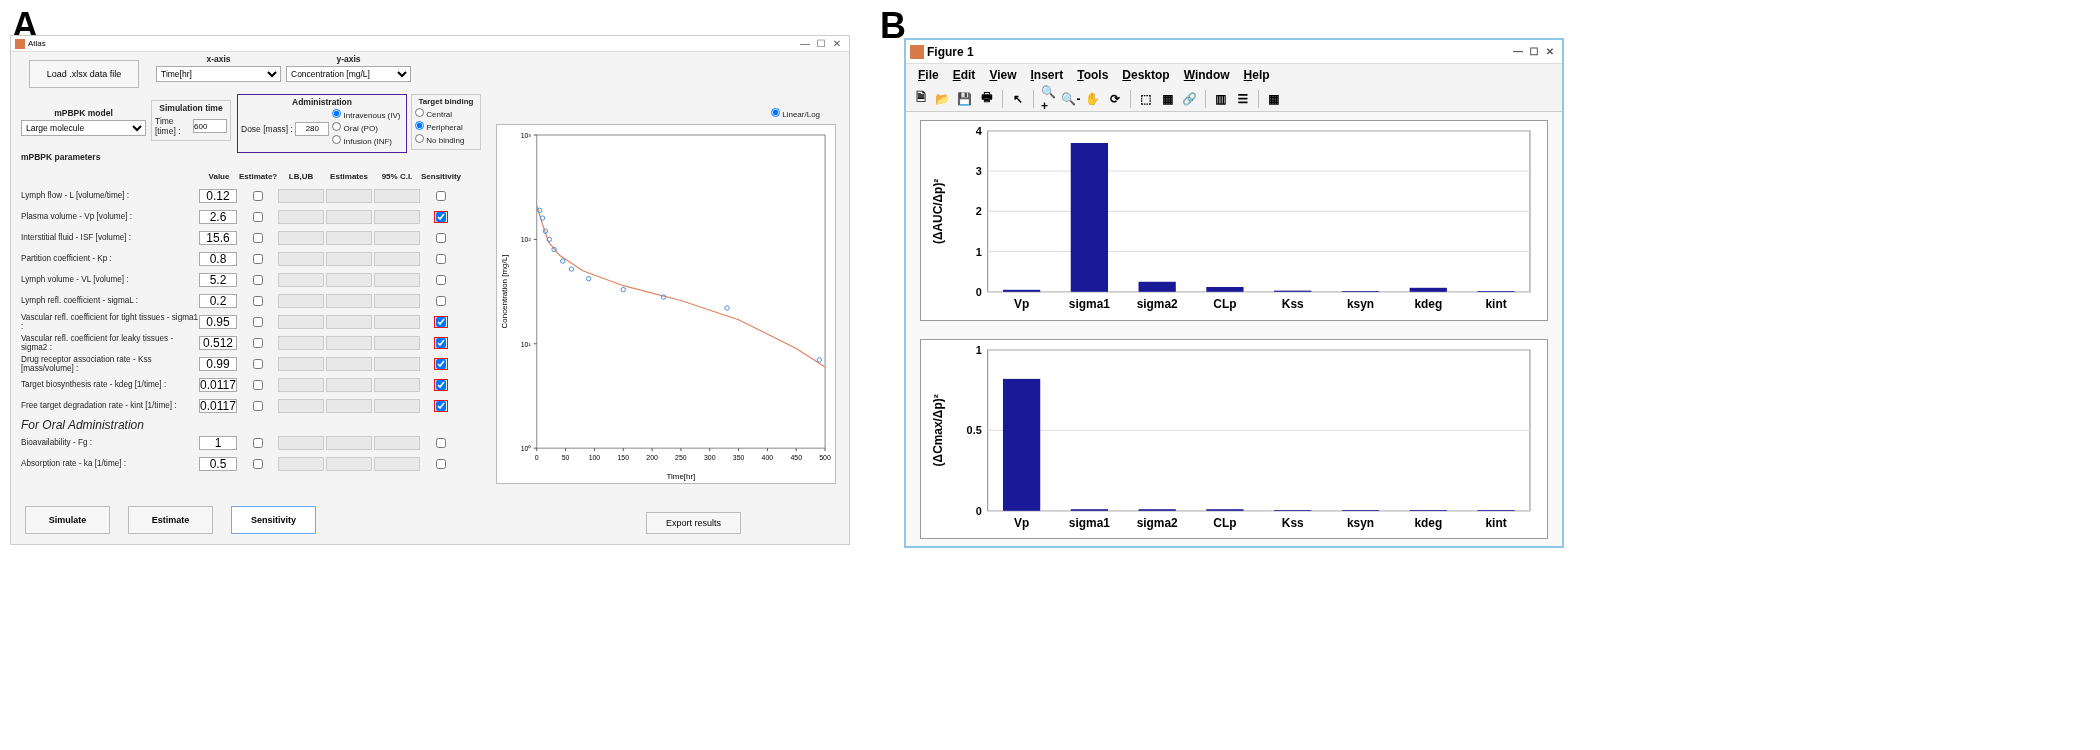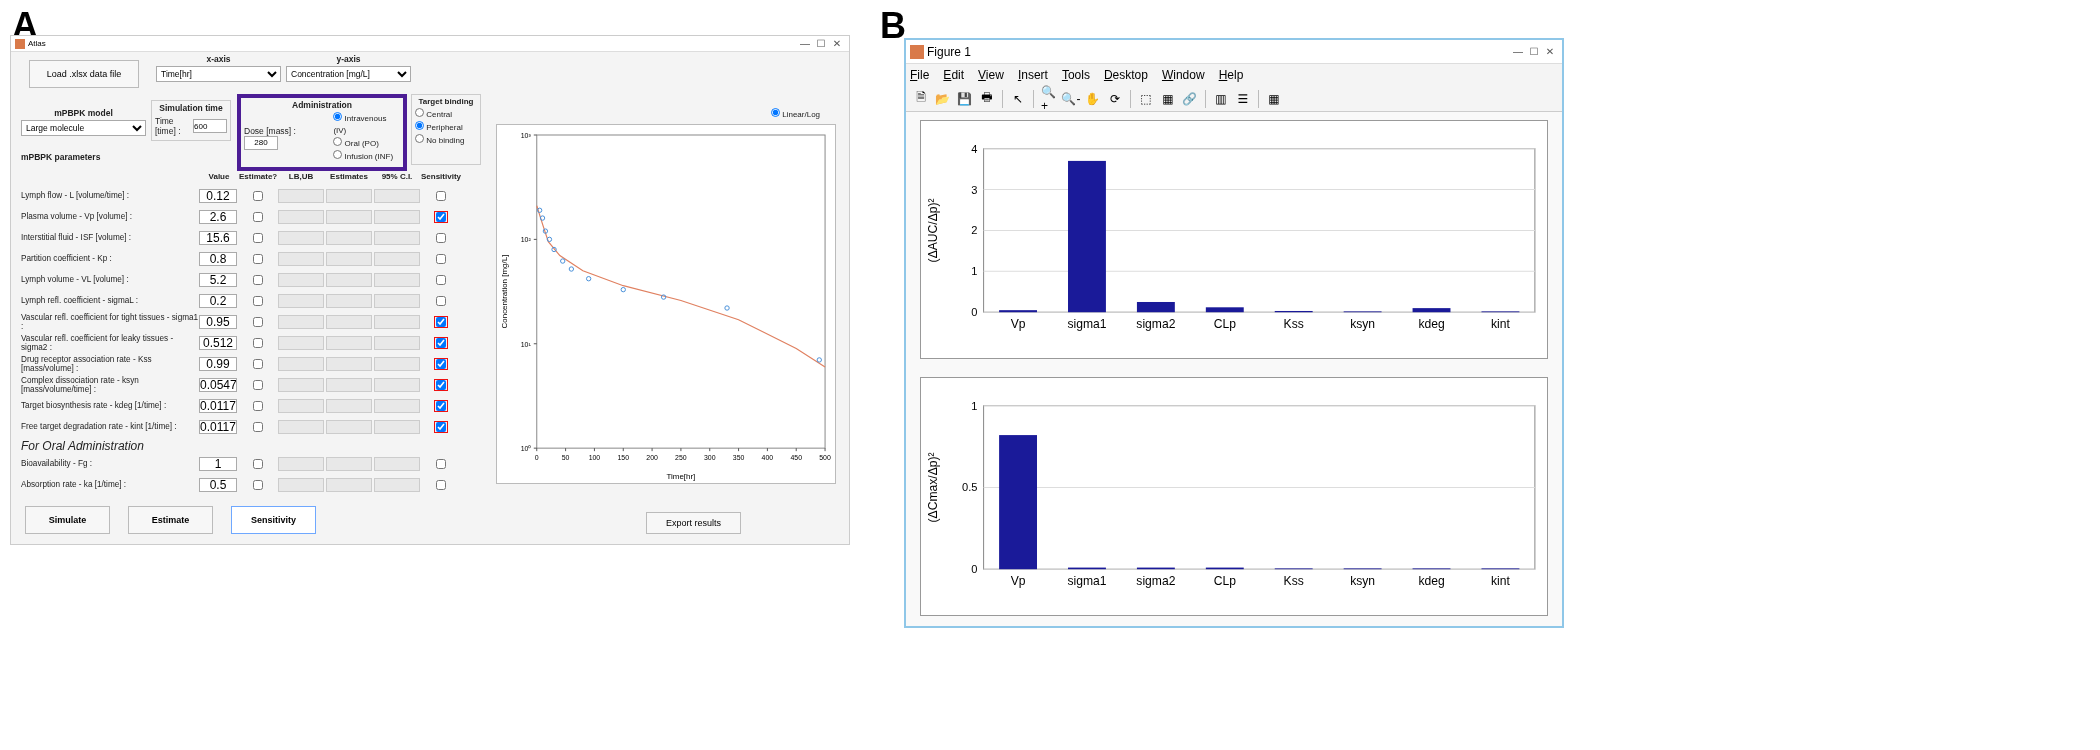--- a/index.html
+++ b/index.html
@@ -26,27 +26,27 @@
 
   #g-xaxis { left: 145px; top: 2px; width: 125px; }
   #g-yaxis { left: 275px; top: 2px; width: 125px; }
   select { width: 100%; font-size: 8.5px; height: 16px; border: 1px solid #aaa; background:#fff; }
 
   #g-model { left: 10px; top: 56px; width: 125px; }
   #g-simtime { left: 140px; top: 48px; width: 80px; border: 1px solid #ccc; padding: 2px 3px 4px; }
   #g-simtime .row { display:flex; align-items:center; gap:3px; margin-top:3px; }
   #g-simtime input { width: 34px; font-size:8px; text-align:left; height:14px; border:1px solid #aaa; }
 
-  #g-admin { left: 226px; top: 42px; width: 170px; border: 4px solid #4c1d95; padding: 2px 3px 4px; }
+  #g-admin { left: 226px; top: 42px; width: 170px; border: 1px solid #4c1d95; padding: 2px 3px 4px; }
   #g-admin .row { display:flex; align-items:center; gap:3px; }
   #g-admin input.dose { width: 34px; font-size:8px; text-align:center; height:14px; border:1px solid #aaa; }
   .radio-col { font-size: 8px; }
   .radio-col label { display:block; line-height: 12px; }
 
-  #g-target { left: 400px; top: 42px; width: 70px; border: 1px solid #ccc; padding: 2px 3px 17px; }
+  #g-target { left: 400px; top: 42px; width: 70px; border: 1px solid #ccc; padding: 2px 3px 2px; }
   #g-target .g-title { font-size: 8px; }
   #g-target label { display:block; font-size: 8px; line-height: 12px; }
 
   #params { left: 10px; top: 100px; width: 460px; }
   #params .hdr { display:grid; grid-template-columns: 178px 40px 38px 48px 48px 48px 40px; font-weight:bold; text-align:center; font-size:8px; margin-bottom:4px; }
   #params .p-title { font-weight:bold; margin-bottom:10px; }
   .prow { display:grid; grid-template-columns: 178px 40px 38px 48px 48px 48px 40px; align-items:center; height: 21px; }
   .prow .lbl { font-size: 8.2px; }
   .prow input.val { width: 38px; height:14px; font-size:12px; text-align:center; border:1px solid #aaa; background:#fff; }
   .prow .chk { display:flex; justify-content:center; }
@@ -57,24 +57,24 @@
 
   #action-row { position:absolute; left: 14px; bottom: 10px; display:flex; gap: 18px; }
   #action-row .btn { width: 85px; height: 28px; font-weight: bold; }
   #action-row .btn.sel { border: 1px solid #6fa8ff; background:#fff; }
   #export-btn { position:absolute; left: 635px; bottom: 10px; width: 95px; height: 22px; }
 
   #chart-a { position:absolute; left: 485px; top: 72px; width: 340px; height: 360px; background:#fff; border:1px solid #bbb; }
   #chart-a svg { width: 100%; height: 100%; }
 
   
-  #fig1 { left: 904px; top: 38px; width: 660px; height: 590px; background:#f9f9f9; border: 2px solid #8fc7e8; }
+  #fig1 { left: 904px; top: 38px; width: 660px; height: 510px; background:#f9f9f9; border: 2px solid #8fc7e8; font-weight: bold; }
   #fig1 .titlebar { height: 24px; font-size: 12px; background:#fff; }
   #fig1 .titlebar .icon-app { background:#d97a4a; width:14px; height:14px; }
-  #fig1 .menubar { height: 22px; background:#f4f4f4; display:flex; gap:14px; align-items:center; padding: 0 4px; font-size: 12px; }
+  #fig1 .menubar { height: 22px; background:#f4f4f4; display:flex; gap:14px; align-items:center; padding: 0 12px; font-size: 12px; }
   #fig1 .menubar span u { text-decoration: underline; }
   #fig1 .toolbar { height: 26px; background:#f4f4f4; border-bottom:1px solid #ccc; display:flex; align-items:center; gap:4px; padding: 0 6px; }
   #fig1 .toolbar .tb { width:18px; height:18px; display:flex; align-items:center; justify-content:center; font-size:12px; border:1px solid transparent; }
   #fig1 .toolbar .sep { width:1px; height:18px; background:#bbb; margin:0 2px; }
   #fig1 .charts { padding: 8px 14px; height: calc(100% - 72px); display:flex; flex-direction:column; gap: 18px; }
   .barchart { background:#fff; border:1px solid #999; height: 48%; position:relative; }
   .barchart svg { width:100%; height:100%; }
 
   input[type=checkbox] { width:10px; height:10px; }
   input[type=radio] { width:9px; height:9px; }
@@ -307,41 +307,20 @@
             </span>
     <span class="sens-box">
               <span class="red-frame">
                 <input type="checkbox" checked="" style="">
               </span>
             </span>
           </div>
           <div class="prow">
     <span class="lbl">Drug receptor association rate - Kss [mass/volume] :</span>
     <span><input class="val" value="0.99" style=""></span>
-    <span class="chk">
-              <input type="checkbox" style="">
-            </span>
-    <span>
-              <div class="ro"></div>
-            </span>
-    <span>
-              <div class="ro"></div>
-            </span>
-    <span>
-              <div class="ro"></div>
-            </span>
-    <span class="sens-box">
-              <span class="red-frame">
-                <input type="checkbox" checked="" style="">
-              </span>
-            </span>
-          </div>
-          <div class="prow">
-    <span class="lbl">Complex dissociation rate - ksyn [mass/volume/time] :</span>
-    <span><input class="val" value="0.0547" style=""></span>
     <span class="chk">
               <input type="checkbox" style="">
             </span>
     <span>
               <div class="ro"></div>
             </span>
     <span>
               <div class="ro"></div>
             </span>
     <span>

